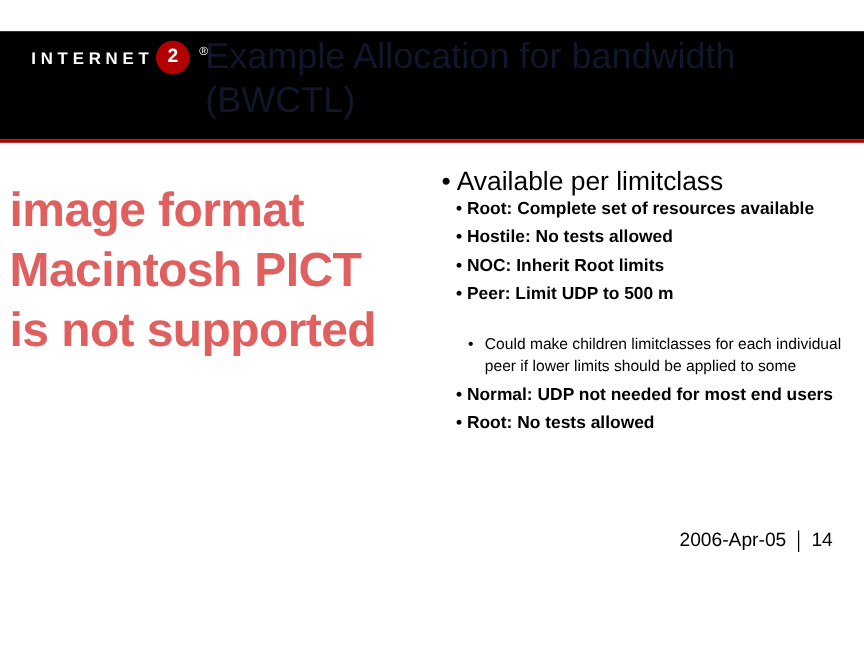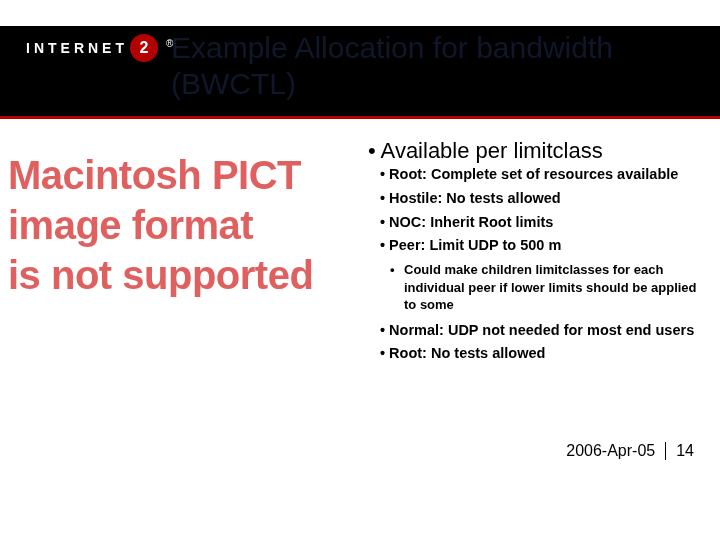--- a/index.html
+++ b/index.html
@@ -11,43 +11,43 @@
   .logo-text { font-size: 14px; font-weight: 700; letter-spacing: 4px; }
   .logo-two { display: inline-block; width: 28px; height: 28px; border-radius: 50%; background: #b30000; color: #fff; font-size: 16px; font-weight: 700; text-align: center; line-height: 28px; margin: -6px 2px 0 2px; }
   .logo-reg { font-size: 10px; margin-left: 6px; margin-top: -2px; }
   .title { position: absolute; top: 30px; left: 171px; right: 20px; color: #0f172a; font-size: 30px; line-height: 1.2; font-weight: 400; }
   .pict-placeholder { position: absolute; top: 150px; left: 8px; width: 350px; color: #e06060; font-size: 40px; font-weight: 700; line-height: 1.25; letter-spacing: -0.5px; }
   .content { position: absolute; top: 138px; left: 368px; right: 12px; color: #000; }
   .lead { font-size: 22px; }
   .bullets { font-size: 14.5px; font-weight: 700; line-height: 1.5; }
   .bullets .item { margin-bottom: 2px; }
   .ind1 { margin-left: 12px; }
-  .sub { font-size: 13px; font-weight: 700; margin: 4px 0 6px 22px; padding-left: 14px; position: relative; line-height: 1.35; }
+  .sub { font-size: 13px; font-weight: 400; margin: 21px 0 6px 22px; padding-left: 14px; position: relative; line-height: 1.35; }
   .sub::before { content: "•"; position: absolute; left: 0; top: 0; }
   .footer { position: absolute; bottom: 12px; right: 26px; display: flex; align-items: center; font-size: 16px; color: #000; }
   .footer-divider { width: 1px; height: 18px; background: #000; margin: 0 10px; }
 </style>
 </head>
 <body>
 <div class="slide">
 
   <div class="header-band"></div>
   <div class="header-underline"></div>
 
   <div class="logo">
     <span class="logo-text">INTERNET</span>
     <span class="logo-two">2</span>
     <span class="logo-reg">®</span>
   </div>
 
   <div class="title">Example Allocation for bandwidth (BWCTL)</div>
 
   <div class="pict-placeholder">
+    <div>image format</div>
     <div>Macintosh PICT</div>
-    <div>image format</div>
     <div>is not supported</div>
   </div>
 
   <div class="content">
     <div class="lead">• Available per limitclass</div>
     <div class="bullets">
       <div class="item ind1">• Root: Complete set of resources available</div>
       <div class="item ind1">• Hostile: No tests allowed</div>
       <div class="item ind1">• NOC: Inherit Root limits</div>
       <div class="item ind1">• Peer: Limit UDP to 500 m</div>

